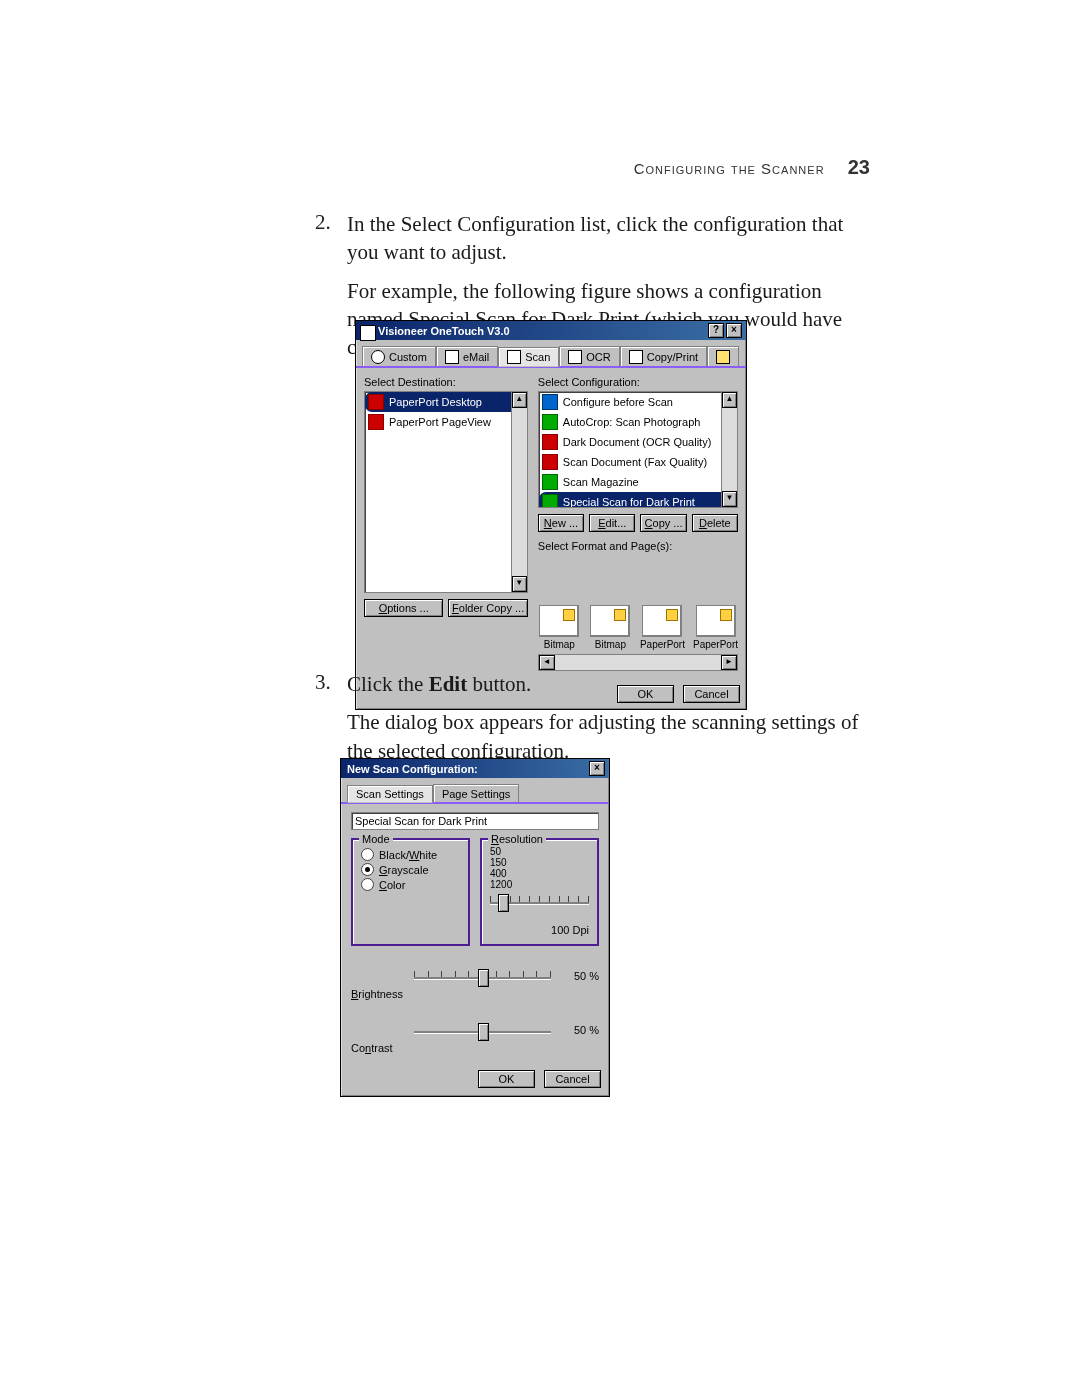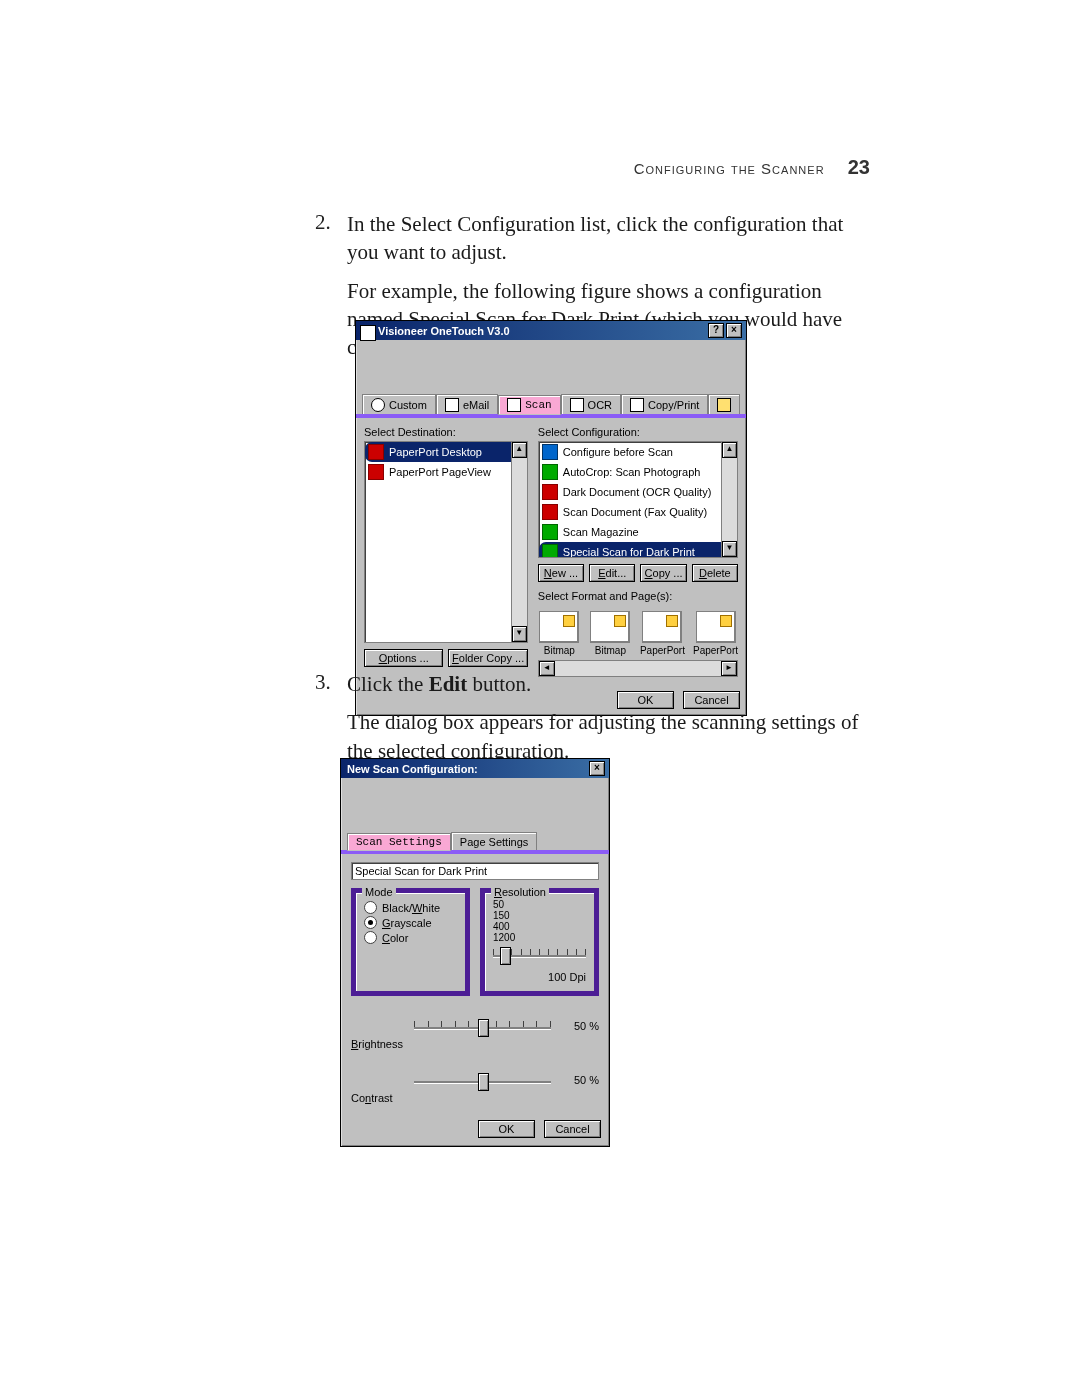--- a/index.html
+++ b/index.html
@@ -81,33 +81,32 @@
     background: #c0c0c0;
     border:1px solid #000;
     box-shadow: inset 1px 1px 0 #fff, inset -1px -1px 0 #808080;
     margin-left: 2px;
     font-family:Arial; font-size:10px; line-height:11px; text-align:center; color:#000; font-weight:bold;
   }
   .tabs {
     padding: 6px 6px 0 6px;
     display:flex;
     gap:0;
-    border-bottom:4px solid #8b5cf6;
-    margin-top:48px;
+    border-bottom:2px solid #8b5cf6;
   }
   .tab {
     background:#c0c0c0;
     border:1px solid #808080;
     border-bottom:none;
     padding:2px 8px;
     box-shadow: inset 1px 1px 0 #fff;
     display:flex; align-items:center; gap:4px;
     color:#000;
   }
-  .tab.active { background:#f9a8d4; border-bottom:1px solid #c0c0c0; position:relative; top:1px;font-family:Liberation Mono, monospace;}
+  .tab.active { background:#e5e5e5; border-bottom:1px solid #c0c0c0; position:relative; top:1px;}
   .smicon {
     display:inline-block; width:12px; height:12px;
     border:1px solid #000; background:#fff;
   }
   .panel {
     padding:8px;
     display:flex;
     gap:10px;
   }
   .col { flex:1; display:flex; flex-direction:column; }
@@ -154,21 +153,21 @@
     box-shadow: inset 1px 1px 0 #fff, inset -1px -1px 0 #808080;
     padding:2px 0;
     text-align:center;
     color:#000;
     flex:1;
     font-size:11px;
   }
   .wbtn u { text-decoration:underline;}
 
   .fmtrow { display:flex; gap:8px; margin-top:6px;}
-  .fmtcell { flex:1; text-align:center; font-size:10px; color:#000;}
+  .fmtcell { flex:1; text-align:center; font-size:10px; color:#000;margin-top:44px;}
   .fmticon {
     width:38px; height:30px; margin:0 auto 2px auto;
     border:1px solid #808080; background:#fff;
     box-shadow: inset -1px -1px 0 #808080, inset 1px 1px 0 #fff;
     position:relative;
   }
   .fmticon::after{
     content:''; position:absolute; right:3px; top:3px; width:10px;height:10px;
     background:#ffd040; border:1px solid #a07000;
   }
@@ -203,21 +202,21 @@
   }
   .dlgB .tabs { padding:6px 6px 0 6px;}
   .dlgB .tabbody { padding:8px 10px;}
   .txtinput{
     width:100%; background:#fff; border:1px solid #808080;
     box-shadow: inset 1px 1px 0 #404040;
     padding:2px 3px; color:#000; font-size:11px;
     box-sizing:border-box;
   }
   .group {
-    border:5px solid #4c1d95;
+    border:2px solid #4c1d95;
     box-shadow: inset 1px 1px 0 #fff;
     padding:6px 8px 8px 8px; margin-top:8px; position:relative;
   }
   .group .gtitle{
     position:absolute; top:-7px; left:6px; background:#c0c0c0; padding:0 3px; color:#000;
   }
   .radio { display:flex; align-items:center; gap:5px; color:#000; margin:2px 0;}
   .rdot{ width:11px;height:11px;border-radius:50%;border:1px solid #404040;background:#fff;display:inline-flex;align-items:center;justify-content:center;}
   .rdot.sel::after{content:'';width:5px;height:5px;border-radius:50%;background:#000;}
   .twocol{display:flex; gap:10px;}
@@ -439,21 +438,21 @@
                 <span></span>
                 <span></span>
                 <span></span>
                 <span></span>
                 <span></span>
                 <span></span>
                 <span></span>
               </div>
             <div class="thumb" style="left:8%"></div>
           </div>
-          <div style="text-align:right;color:#000;margin-top:8px">100 Dpi</div>
+          <div style="text-align:right;color:#000;margin-top:14px">100 Dpi</div>
         </div>
       </div>
 
       <div class="sliderrow">
         <div class="slabel"><u>B</u>rightness</div>
         <div class="slider">
           <div class="track"></div>
           <div class="ticks">
               <span></span>
               <span></span>

